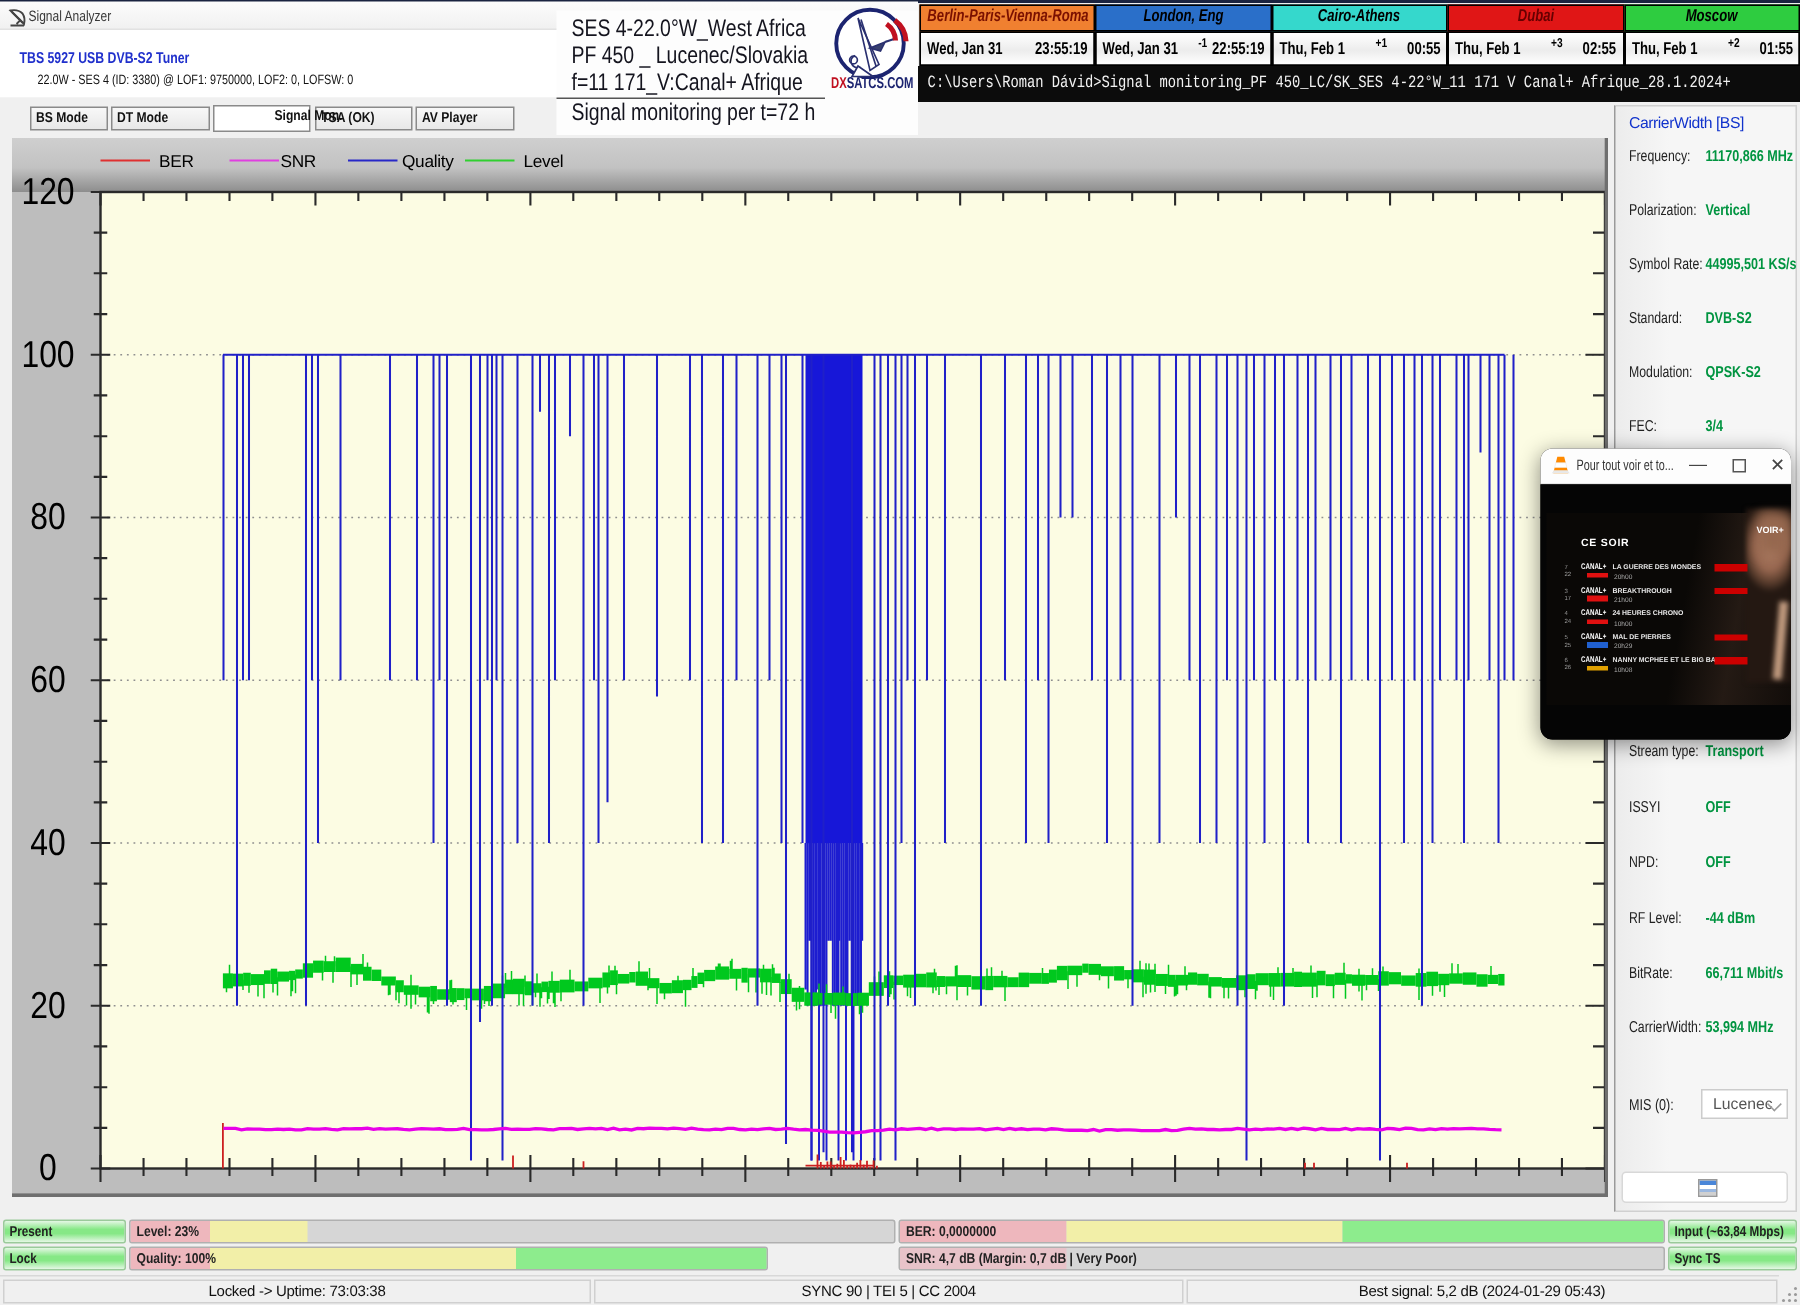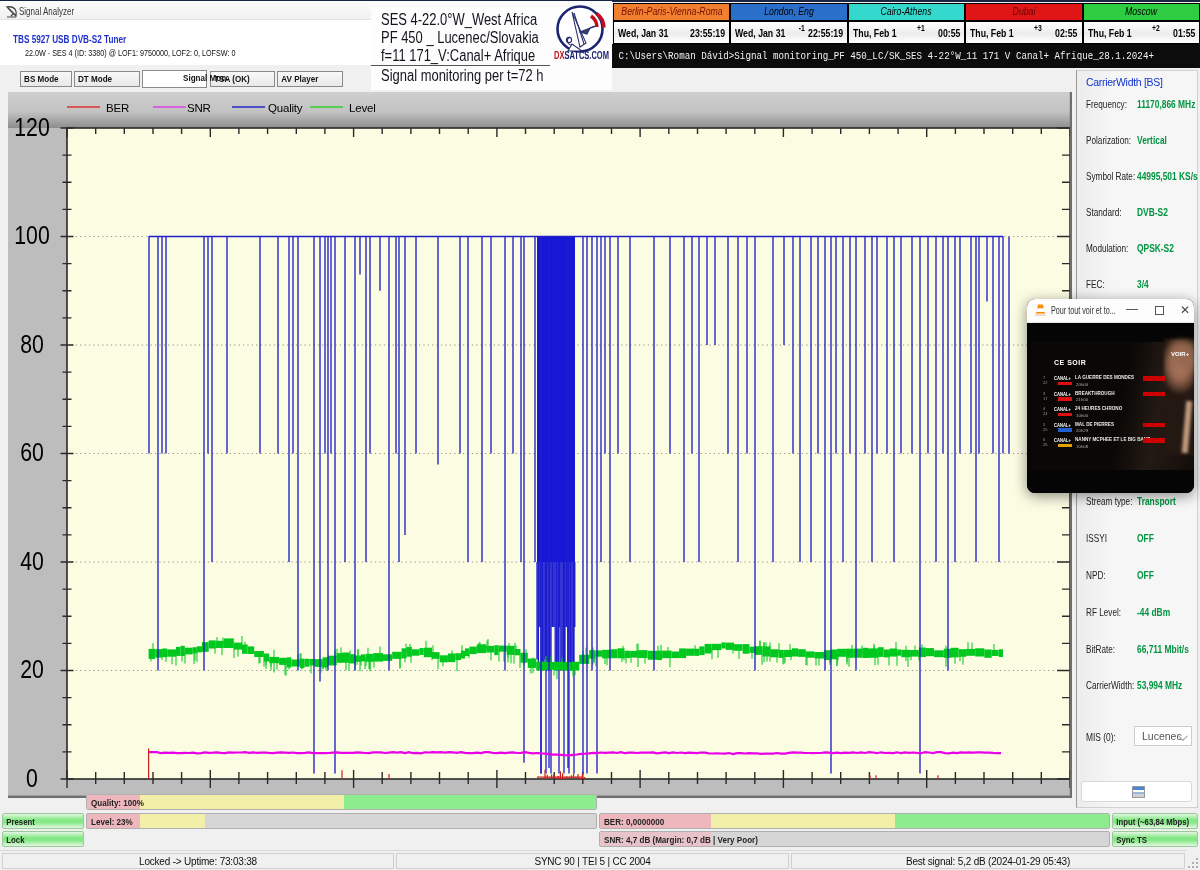--- a/index.html
+++ b/index.html
@@ -11,21 +11,21 @@
 #lof { position:absolute;left:25px;top:28px;font-size:9px;color:#111;transform:scaleX(0.8);transform-origin:0 0;white-space:nowrap; }
 #tabstrip { position:absolute;left:0;top:65px;width:612px;height:27px;background:#f0f0f0; }
 .tab { position:absolute;top:6px;height:16px;background:linear-gradient(#f8f8f8,#e8e8e8);border:1px solid #8a8a8a;
   font-size:9.5px;font-weight:bold;color:#111;line-height:14px; }
 .tab span { display:inline-block;transform:scaleX(0.85);white-space:nowrap; }
 .tab.act { background:#fff;top:5px;height:18px;z-index:2;padding-left:36px; }
 #headerblock { position:absolute;left:371px;top:7px;width:241px;height:83px;background:#fdfdfd; }
 #headerblock .ln { position:absolute;left:10px;font-size:16px;color:#14141e;white-space:nowrap;transform:scaleX(0.81);transform-origin:0 0; }
 #hdiv { position:absolute;left:0px;top:58px;width:179px;height:1px;background:#555; }
 #clockpanel { position:absolute;left:613px;top:3px;width:587px;height:41px;background:#000; }
-.ckh { position:absolute;top:0;height:18px;border:1.5px solid #000;font-size:11.5px;font-weight:normal;font-style:italic;
+.ckh { position:absolute;top:0;height:18px;border:1.5px solid #000;font-size:11.5px;font-weight:bold;font-style:italic;
   text-align:center;line-height:14.5px; }
 .ckh span { position:absolute;left:50%;top:0;transform:translateX(-50%) scaleX(0.76);white-space:nowrap; }
 .ckd { position:absolute;top:18px;height:23px;background:linear-gradient(#fff,#ececec 55%,#fff);border:1.5px solid #000;
   font-size:11.5px;font-weight:bold;color:#000; }
 .ckd .dt { position:absolute;left:4px;top:4.5px;white-space:nowrap;transform:scaleX(0.76);transform-origin:0 0; }
 .ckd .sup { position:absolute;left:58%;top:1px;font-size:8.5px;transform:scaleX(0.8); }
 .ckd .tm { position:absolute;right:4px;top:4.5px;transform:scaleX(0.76);transform-origin:100% 0; }
 #console { position:absolute;left:612px;top:44px;width:588px;height:24px;background:#0c0c0c;color:#f2f2f2;
   font-family:"Liberation Mono", monospace;font-size:11.5px;line-height:24px;white-space:nowrap; }
 #console span { display:inline-block;transform:scaleX(0.8);transform-origin:0 0;padding-left:8px; }
@@ -340,21 +340,21 @@
   </div>
 <div class="gbtn" style="left:2px;top:813px;width:82px"><span>Present</span></div>
 <div class="gbtn" style="left:2px;top:831px;width:82px"><span>Lock</span></div>
 <div class="gbtn" style="left:1112px;top:813px;width:86px"><span>Input (~63,84 Mbps)</span></div>
 <div class="gbtn" style="left:1112px;top:831px;width:86px"><span>Sync TS</span></div>
 <div class="pbar" style="left:86px;top:813px;width:511px">
   <div class="seg" style="left:0;width:53px;background:#eeb7bd"></div>
   <div class="seg" style="left:53px;width:65px;background:#f2efa8"></div>
   <div class="lab">Level: 23%</div>
   </div>
-<div class="pbar" style="left:86px;top:794px;width:511px">
+<div class="pbar" style="left:86px;top:831px;width:426px">
   <div class="seg" style="left:0;width:53px;background:#eeb7bd"></div>
   <div class="seg" style="left:53px;width:204px;background:#f2efa8"></div>
   <div class="seg" style="left:257px;width:254px;background:#8dec8d"></div>
   <div class="lab">Quality: 100%</div>
   </div>
 <div class="pbar" style="left:599px;top:813px;width:511px">
   <div class="seg" style="left:0;width:111px;background:#eeb7bd"></div>
   <div class="seg" style="left:111px;width:184px;background:#f2efa8"></div>
   <div class="seg" style="left:295px;width:216px;background:#8dec8d"></div>
   <div class="lab">BER: 0,0000000</div>

